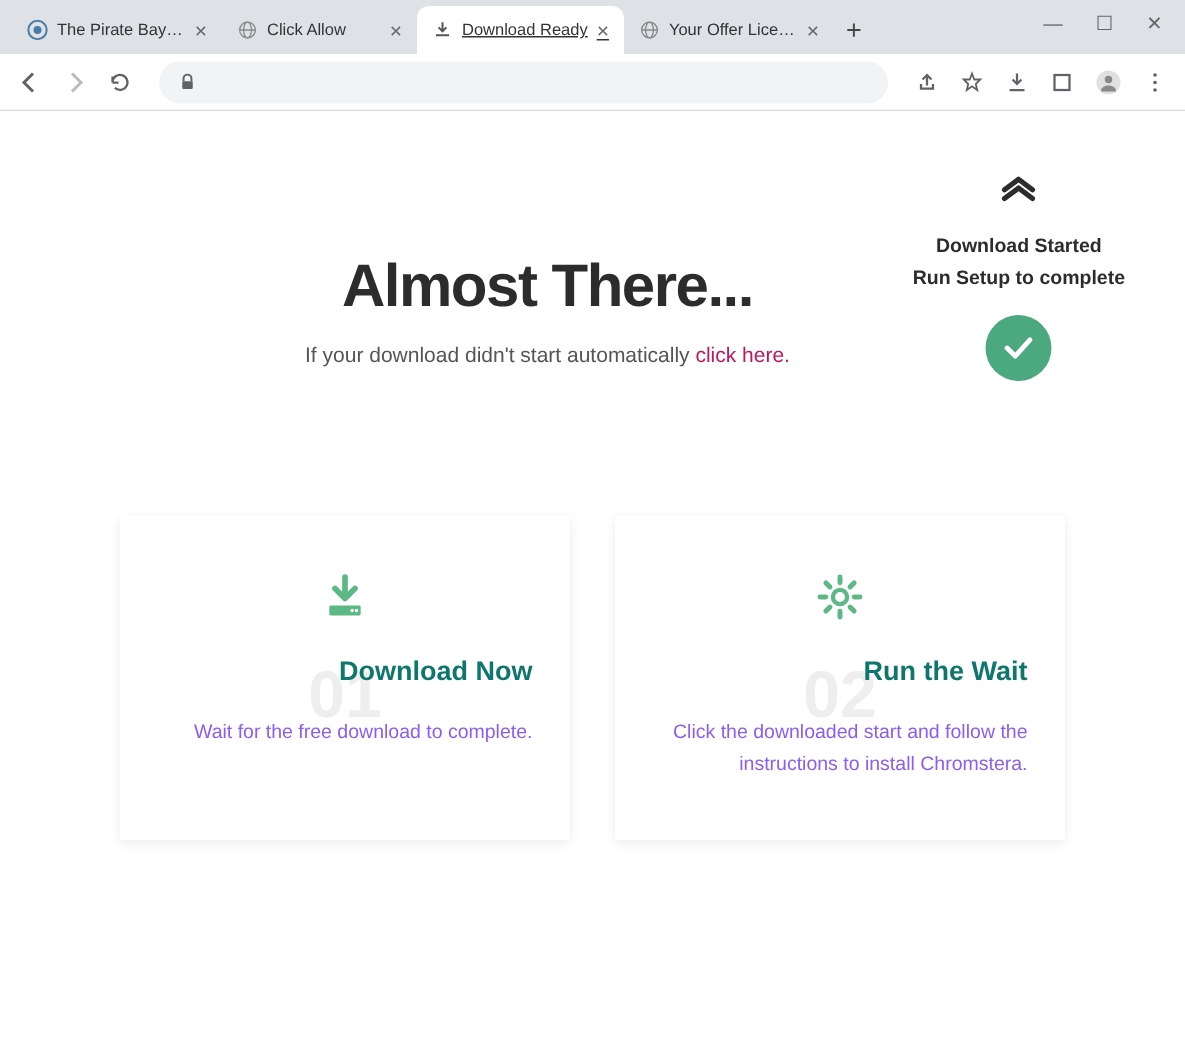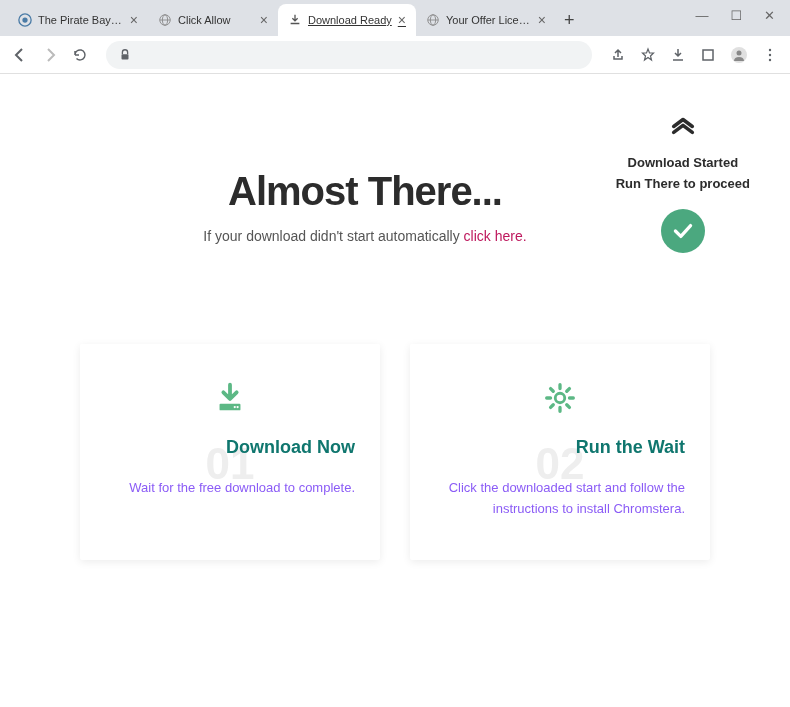--- a/index.html
+++ b/index.html
@@ -326,21 +326,21 @@
 
 <div class="content">
 
   <div class="top-notice">
     <div class="chevron-up">
       <svg width="28" height="28" viewBox="0 0 24 24">
           <path d="M4 15l8-6 8 6M4 20l8-6 8 6" stroke="#2c2c2c" stroke-width="3" fill="none" stroke-linecap="round" stroke-linejoin="round"></path>
         </svg>
     </div>
     <div class="notice-text">Download Started</div>
-    <div class="notice-text">Run There to proceed</div>
+    <div class="notice-text">Run Setup to complete</div>
     <div class="checkmark-circle">
       <svg width="26" height="26" viewBox="0 0 24 24">
           <path d="M5 12l5 5 9-10" stroke="#fff" stroke-width="3" fill="none" stroke-linecap="round" stroke-linejoin="round"></path>
         </svg>
     </div>
   </div>
 
   <h1 class="main-heading">Almost There...</h1>
   <p class="subheading">
     <span>If your download didn't start automatically </span><a href="#">click here.</a>

